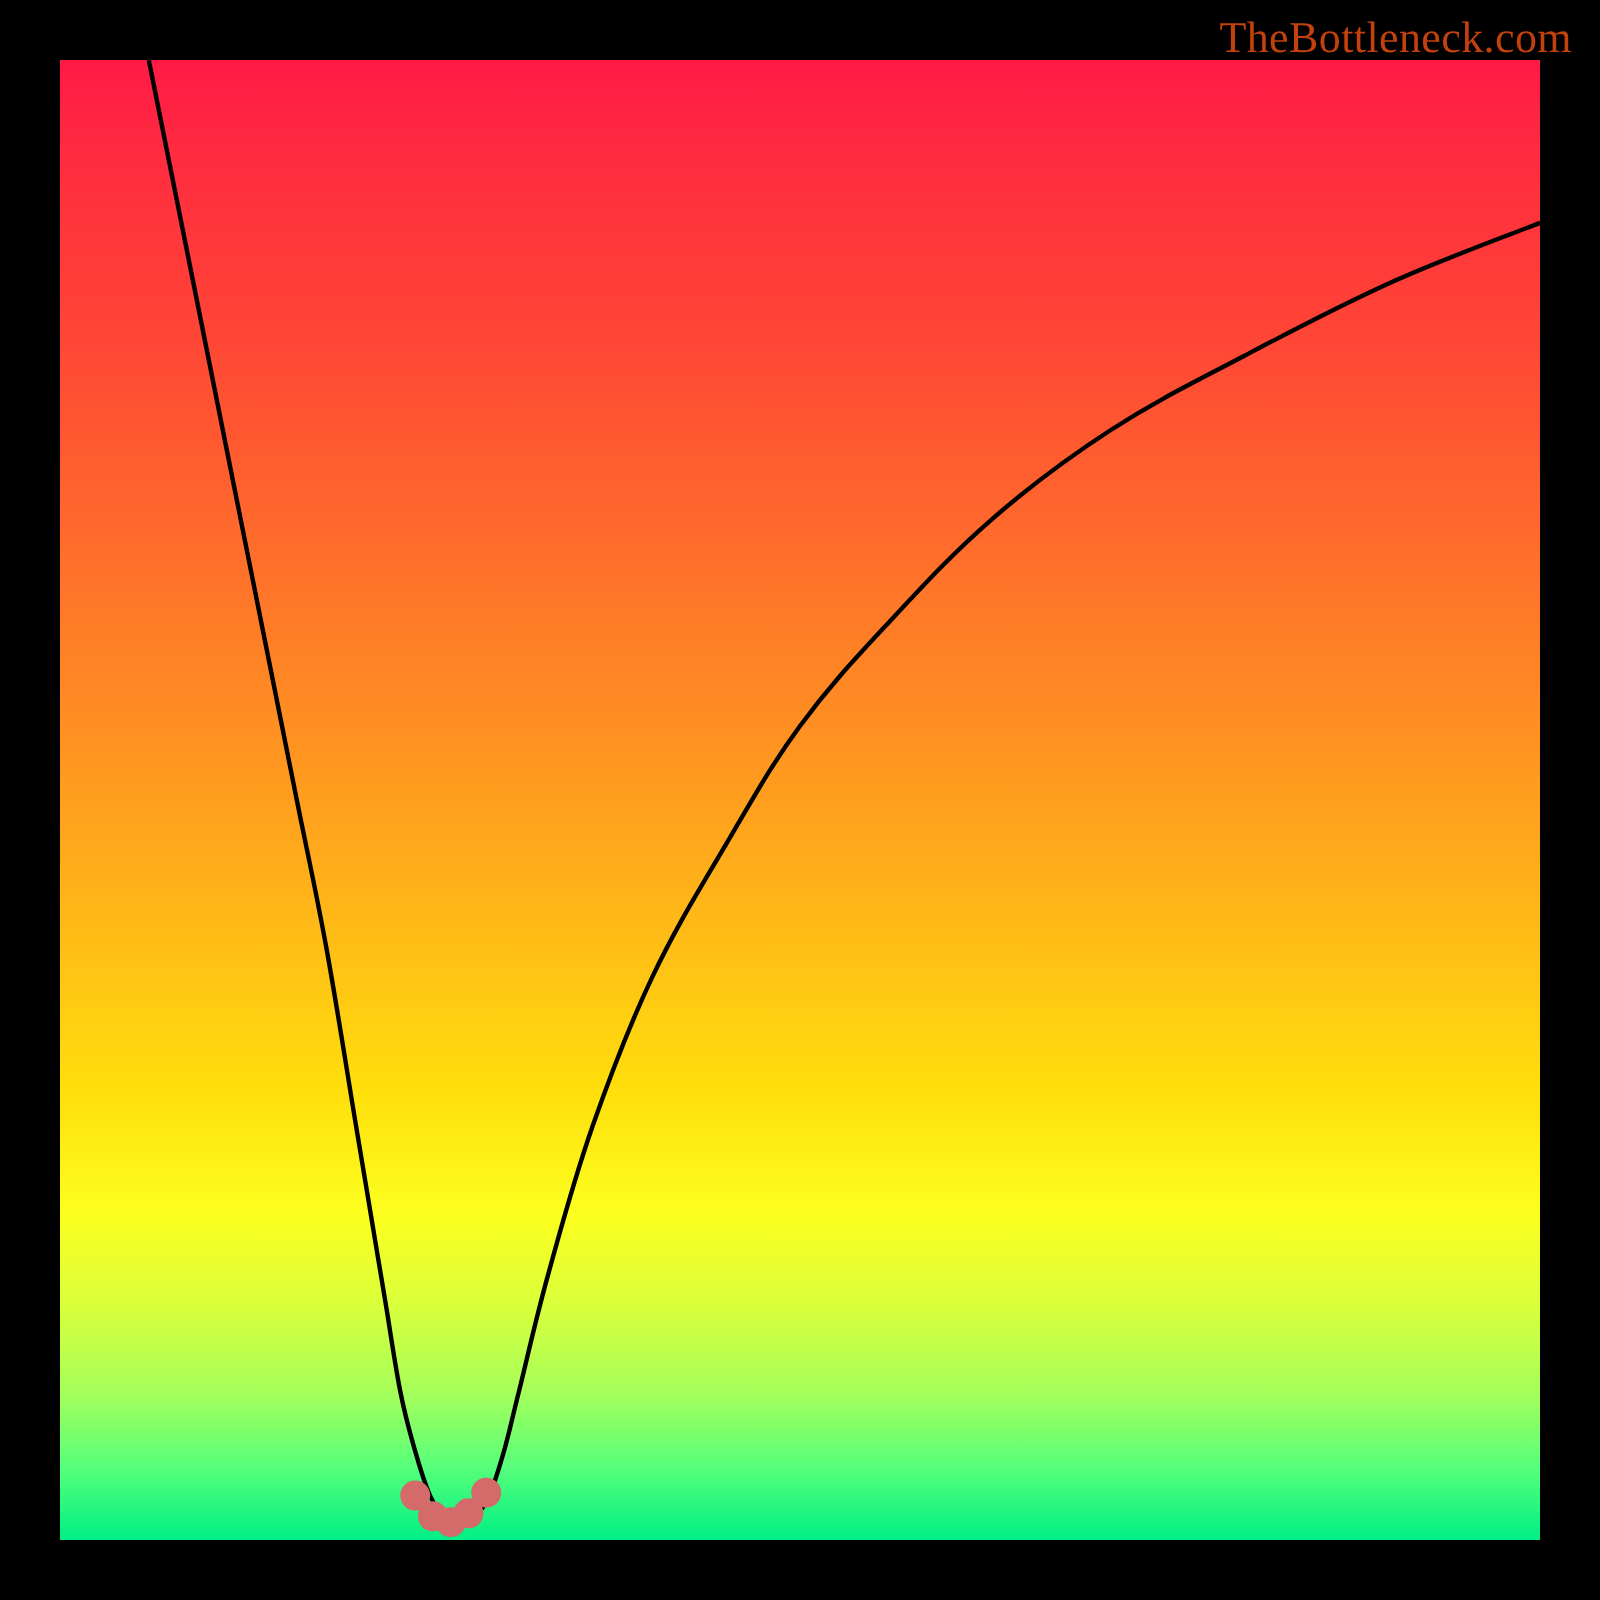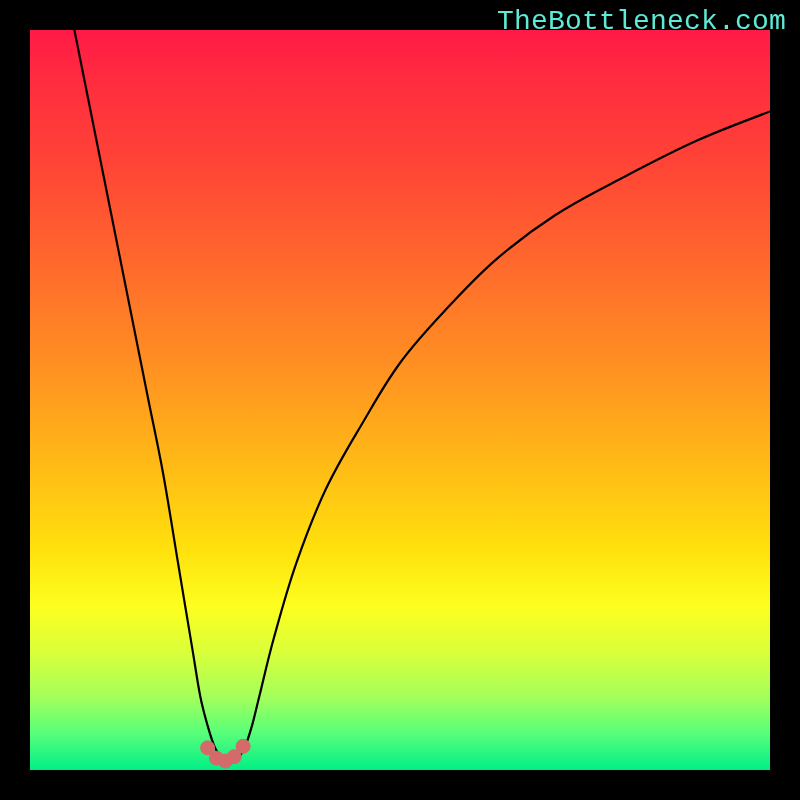--- a/index.html
+++ b/index.html
@@ -7,23 +7,23 @@
   .frame {
     position: relative;
     width: 800px;
     height: 800px;
     background: #000;
   }
   .watermark {
     position: absolute;
     top: 6px;
     right: 14px;
-    font-family: Liberation Mono, monospace;
-    font-size: 28px;
-    color: #5eead4;
+    font-family: Liberation Serif, serif;
+    font-size: 22px;
+    color: #c2410c;
     letter-spacing: 0.2px;
     z-index: 10;
   }
   .plot {
     position: absolute;
     left: 30px;
     top: 30px;
     width: 740px;
     height: 740px;
   }

